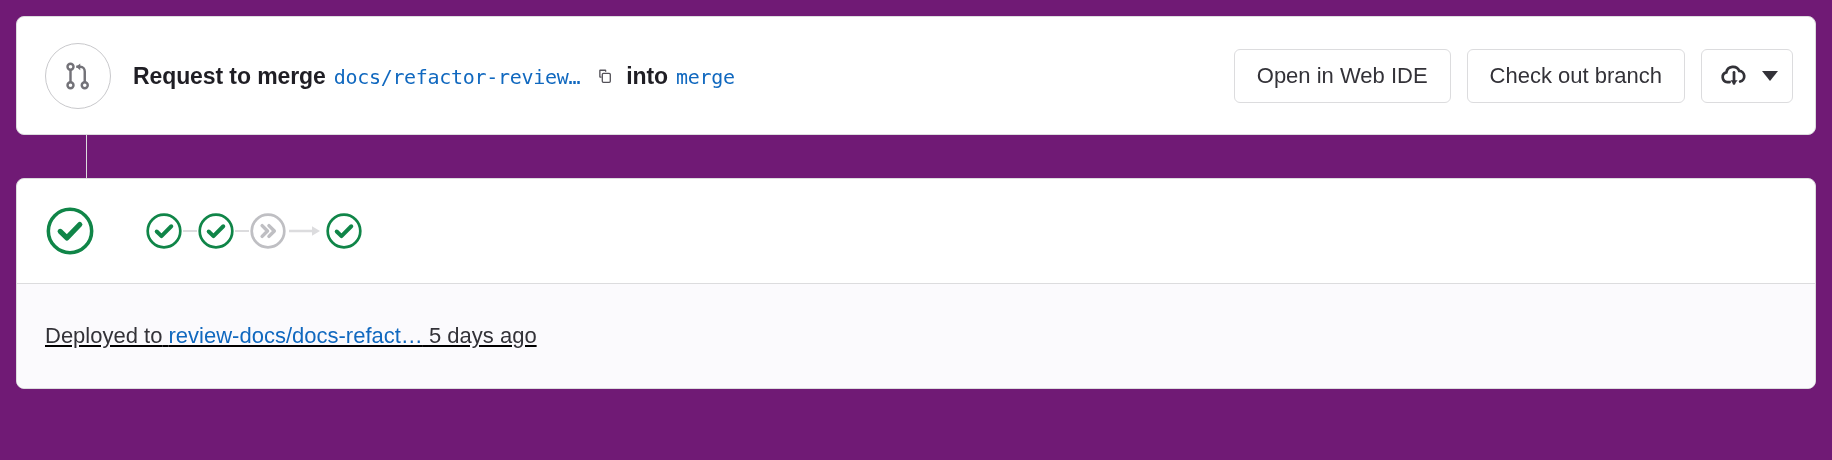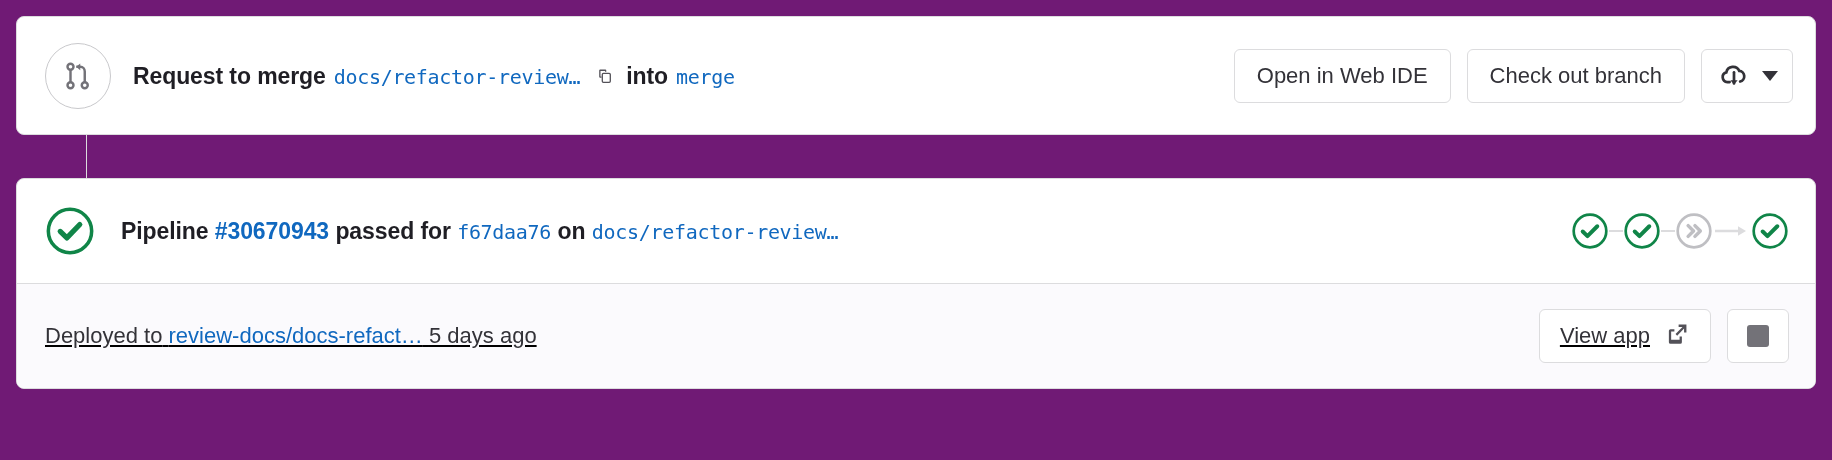--- a/index.html
+++ b/index.html
@@ -324,28 +324,20 @@
     <div class="pipe-card">
 
       <div class="pipe-row">
         <div class="pipe-status-icon">
           <svg width="50" height="50" viewBox="0 0 24 24" aria-hidden="true">
             <circle cx="12" cy="12" r="10.4" fill="none" stroke="#108548" stroke-width="1.7"></circle>
             <path d="M7.3 12.2 L10.5 15.3 L16.7 8.9" fill="none" stroke="#108548" stroke-width="2.5" stroke-linecap="round" stroke-linejoin="round"></path>
           </svg>
         </div>
 
-        <div class="pipe-text">
-          <span class="strong">Pipeline</span>
-          <a class="lnk strong">#30670943</a>
-          <span class="strong">passed for</span>
-          <a class="lnk mono">f67daa76</a>
-          <span class="strong">on</span>
-          <a class="lnk mono">docs/refactor-review…</a>
-        </div>
 
         <div class="stages">
           <span class="stage-item">
             <svg width="38" height="38" viewBox="0 0 24 24" aria-hidden="true">
               <circle cx="12" cy="12" r="10.3" fill="none" stroke="#108548" stroke-width="1.7"></circle>
               <path d="M7.4 12.3 L10.4 15.2 L16.6 9.0" fill="none" stroke="#108548" stroke-width="2.5" stroke-linecap="round" stroke-linejoin="round"></path>
             </svg>
           </span>
           <span class="stage-conn"></span>
           <span class="stage-item">
@@ -376,31 +368,17 @@
           </span>
         </div>
       </div>
 
       <div class="deploy-row">
         <div class="deploy-text">
           <span>Deployed to</span>
           <a class="lnk">review-docs/docs-refact…</a>
           <span>5 days ago</span>
         </div>
-        <div class="deploy-actions">
-          <button class="btn btn-viewapp">
-            <span>View app</span>
-            <span>
-              <svg width="26" height="26" viewBox="0 0 16 16" aria-hidden="true">
-                <path d="M3.0 5.0 h3.4 v1.4 H4.4 v5.2 h5.2 V9.6 h1.4 v3.4 a1 1 0 0 1 -1 1 H4.0 a1 1 0 0 1 -1 -1 V6.0 a1 1 0 0 1 1 -1 z" fill="#535158"></path>
-                <path d="M9.0 2.2 h4.8 v4.8 h-1.45 V4.65 L8.1 9.0 L7.1 8.0 L11.4 3.65 H9.0 z" fill="#535158"></path>
-              </svg>
-            </span>
-          </button>
-          <button class="btn btn-square">
-            <span class="stop-square"></span>
-          </button>
-        </div>
       </div>
     </div>
 
   </div>
 </div>
 
 </body></html>

